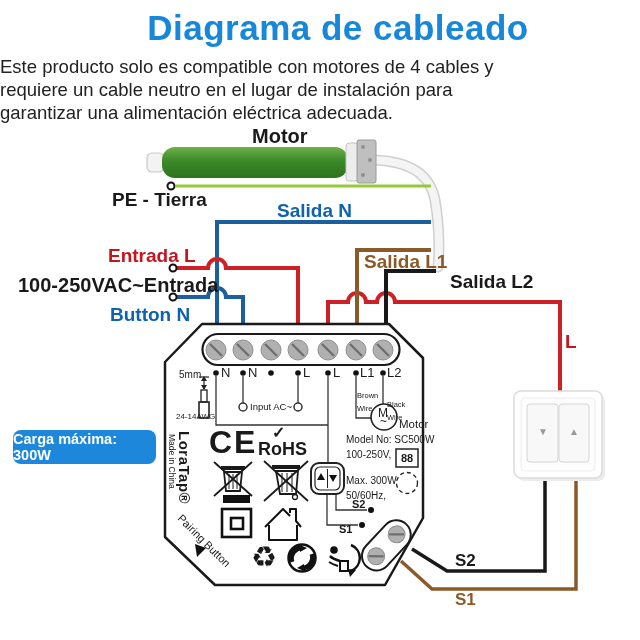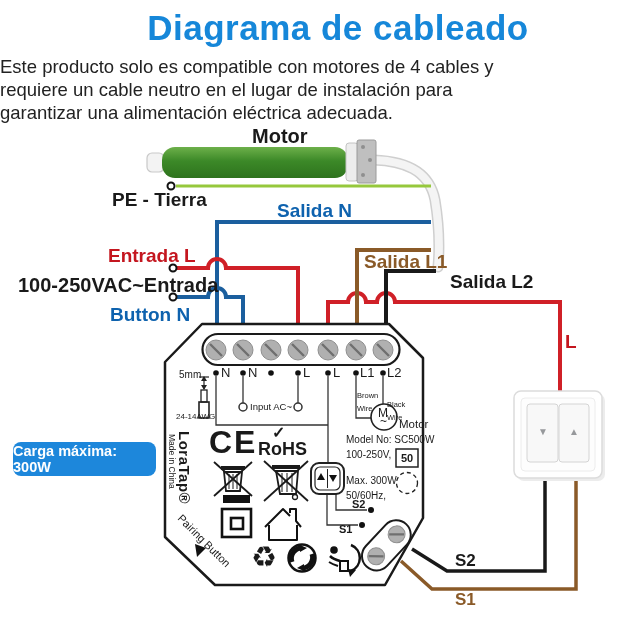--- a/index.html
+++ b/index.html
@@ -9,21 +9,21 @@
   .title{position:absolute;left:0;right:0;top:8px;text-align:center;
          font-size:35px;font-weight:bold;color:var(--accent);letter-spacing:.5px;padding-left:36px;}
   .subtitle{position:absolute;left:0;right:0;top:55px;text-align:left;
             font-size:18.5px;line-height:23px;color:#222;font-weight:500;}
   .lbl{position:absolute;white-space:nowrap;font-weight:bold;}
   .sm{position:absolute;white-space:nowrap;font-weight:400;color:#1a1a1a;}
   .blue{color:var(--blue_label);} .red{color:var(--red_label);}
   .brown{color:var(--wire_brown);} .blk{color:#1a1a1a;}
   .badge{position:absolute;left:13px;top:430px;width:143px;height:34px;
          background:var(--badge);border-radius:8px;display:flex;align-items:center;
-         justify-content:center;color:#fff;font-size:14.5px;font-weight:bold;margin-top:12px;}
+         justify-content:center;color:#fff;font-size:14.5px;font-weight:bold;}
   .vert{transform:rotate(90deg);transform-origin:0 0;}
   .diag{transform:rotate(45deg);transform-origin:0 0;}
   .wrap2{white-space:normal;width:29px;line-height:13px;}
   .arrowglyph{position:absolute;color:#97999c;font-size:10px;font-weight:bold;}
 </style>
 </head>
 <body>
 
 <div class="stage">
 
@@ -267,21 +267,21 @@
   <div class="sm" style="left:250px;top:401px;font-size:9.5px;">Input AC~</div>
   <div class="sm wrap2" style="left:357px;top:389px;font-size:7.5px;">Brown Wire</div>
   <div class="sm wrap2" style="left:387px;top:398px;font-size:7.5px;">Black Wire</div>
   <div class="sm" style="left:378px;top:406px;font-size:12px;font-weight:500;">M</div>
   <div class="sm" style="left:380px;top:414px;font-size:12px;">~</div>
   <div class="sm" style="left:399px;top:418px;font-size:11.5px;font-weight:500;">Motor</div>
   <div class="sm" style="left:346px;top:434px;font-size:10px;font-weight:500;">Model No: SC500W</div>
   <div class="sm" style="left:346px;top:449px;font-size:10px;">100-250V,</div>
   <div class="sm" style="left:346px;top:462px;font-size:10px;margin-top:28px;">50/60Hz,</div>
   <div class="sm" style="left:346px;top:475px;font-size:10px;">Max. 300W</div>
-  <div class="sm" style="left:396px;top:452px;width:22px;text-align:center;font-size:11px;font-weight:600;">50</div>
+  <div class="sm" style="left:396px;top:452px;width:22px;text-align:center;font-size:11px;font-weight:600;">88</div>
   <div class="sm" style="left:352px;top:498px;font-size:11px;font-weight:600;">S2</div>
   <div class="sm" style="left:339px;top:523px;font-size:11px;font-weight:600;">S1</div>
   <div class="sm" style="left:209px;top:424px;font-size:32px;font-weight:700;letter-spacing:2px;">CE</div>
   <div class="sm" style="left:258px;top:439px;font-size:18px;font-weight:700;">RoHS</div>
   <div class="sm" style="left:272px;top:423px;font-size:16px;font-weight:700;">✓</div>
   <div class="sm" style="left:251px;top:540px;font-size:29px;">♻</div>
   <div class="sm vert" style="left:193px;top:431px;font-size:15px;font-weight:700;letter-spacing:.5px;">LoraTap®</div>
   <div class="sm vert" style="left:177px;top:434px;font-size:8.5px;">Made in China</div>
   <div class="sm diag" style="left:184px;top:512px;font-size:11px;font-weight:500;">Pairing Button</div>
 

